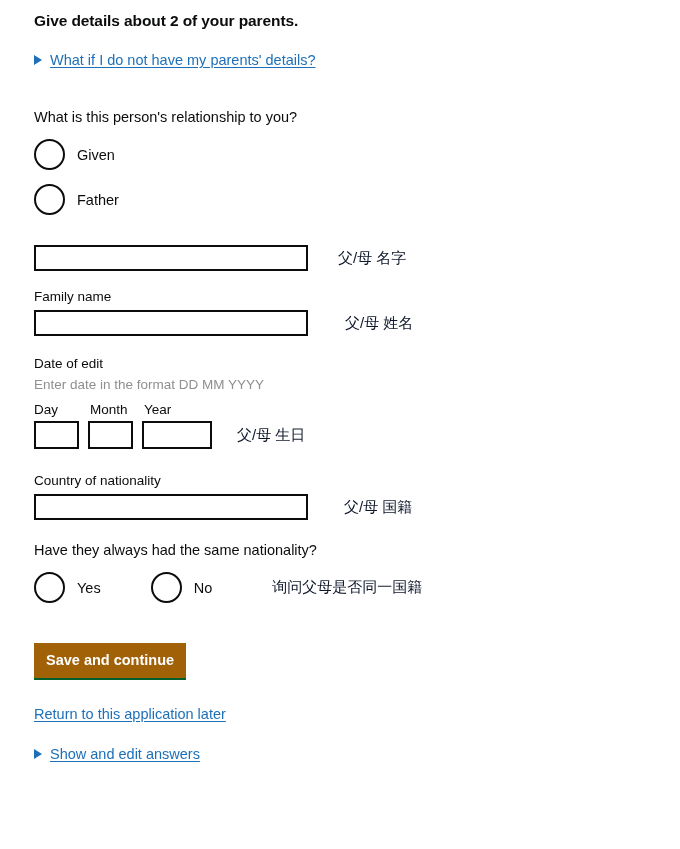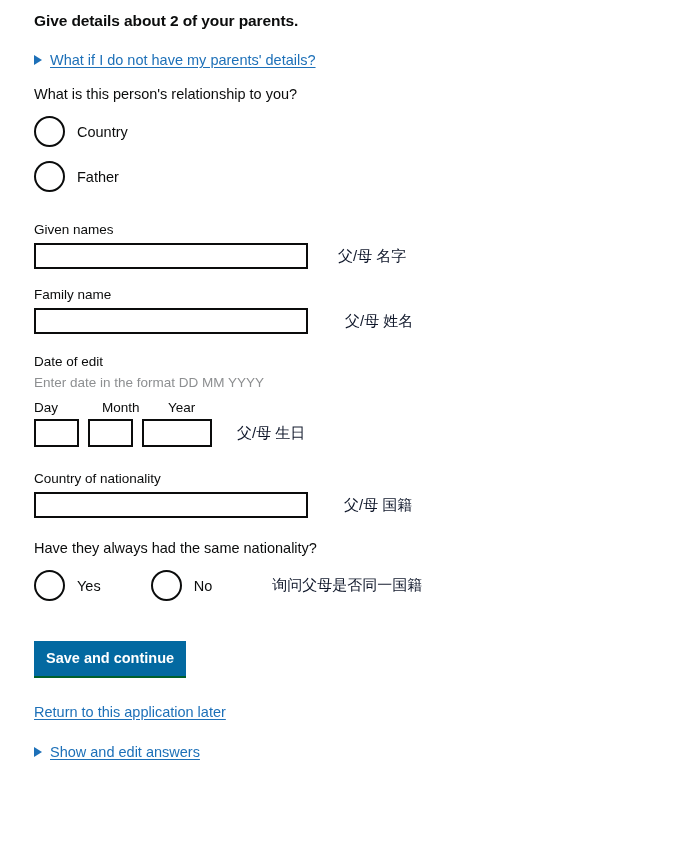--- a/index.html
+++ b/index.html
@@ -34,21 +34,21 @@
     font-size: 15.5px;
     font-weight: bold;
     letter-spacing: -0.1px;
     margin: 0 0 22px 0;
     color: #0b0c0c;
   }
   .details-toggle {
     display: flex;
     align-items: center;
     gap: 8px;
-    margin-bottom: 18px;
+    margin-bottom: 41px;
     cursor: pointer;
     width: max-content;
   }
   .arrow {
     width: 0;
     height: 0;
     border-style: solid;
     border-width: 5.5px 0 5.5px 8px;
     border-color: transparent transparent transparent #1d70b8;
     flex: none;
@@ -112,21 +112,20 @@
     display: flex;
     align-items: center;
   }
   .block-given { margin-top: 30px; }
   .block-family { margin-top: 18px; }
   .block-dob { margin-top: 20px; }
   .dob-labels {
     display: flex;
     align-items: flex-end;
     margin-bottom: 4px;
-    gap: 12px;
   }
   .dob-labels .dl {
     font-size: 13.5px;
   }
   .dl-day { width: 56px; }
   .dl-month { width: 54px; }
   .dl-year { width: 60px; }
   .dob-inputs {
     display: flex;
     align-items: center;
@@ -148,21 +147,21 @@
   .block-samenat { margin-top: 22px; }
   .yesno-row {
     display: flex;
     align-items: center;
     margin-top: 14px;
   }
   .yesno-gap { width: 50px; }
   .samenat-annot { margin-left: 60px; }
   .save-btn {
     margin-top: 40px;
-    background: #0369a1;
+    background: #a16207;
     color: #ffffff;
     border: none;
     border-bottom: 2px solid #00602c;
     font-family: "Liberation Sans", sans-serif;
     font-size: 14.5px;
     font-weight: bold;
     padding: 9px 12px 10px 12px;
     cursor: pointer;
     display: block;
   }
@@ -193,30 +192,29 @@
 
   <div class="details-toggle">
     <span class="arrow"></span>
     <span class="details-link">What if I do not have my parents' details?</span>
   </div>
 
   <p class="q-label">What is this person's relationship to you?</p>
 
   <div class="radio-row">
     <span class="radio"></span>
-    <span class="radio-label">Country</span>
+    <span class="radio-label">Given</span>
   </div>
 
   <div class="radio-row">
     <span class="radio"></span>
     <span class="radio-label">Father</span>
   </div>
 
   <div class="block-given">
-    <div class="field-label">Given names</div>
     <div class="row">
       <input class="text-input" type="text" value="" style="">
       <span class="annot" style="margin-left:30px">父/母 名字</span>
     </div>
   </div>
 
   <div class="block-family">
     <div class="field-label">Family name</div>
     <div class="row">
       <input class="text-input" type="text" value="" style="">

